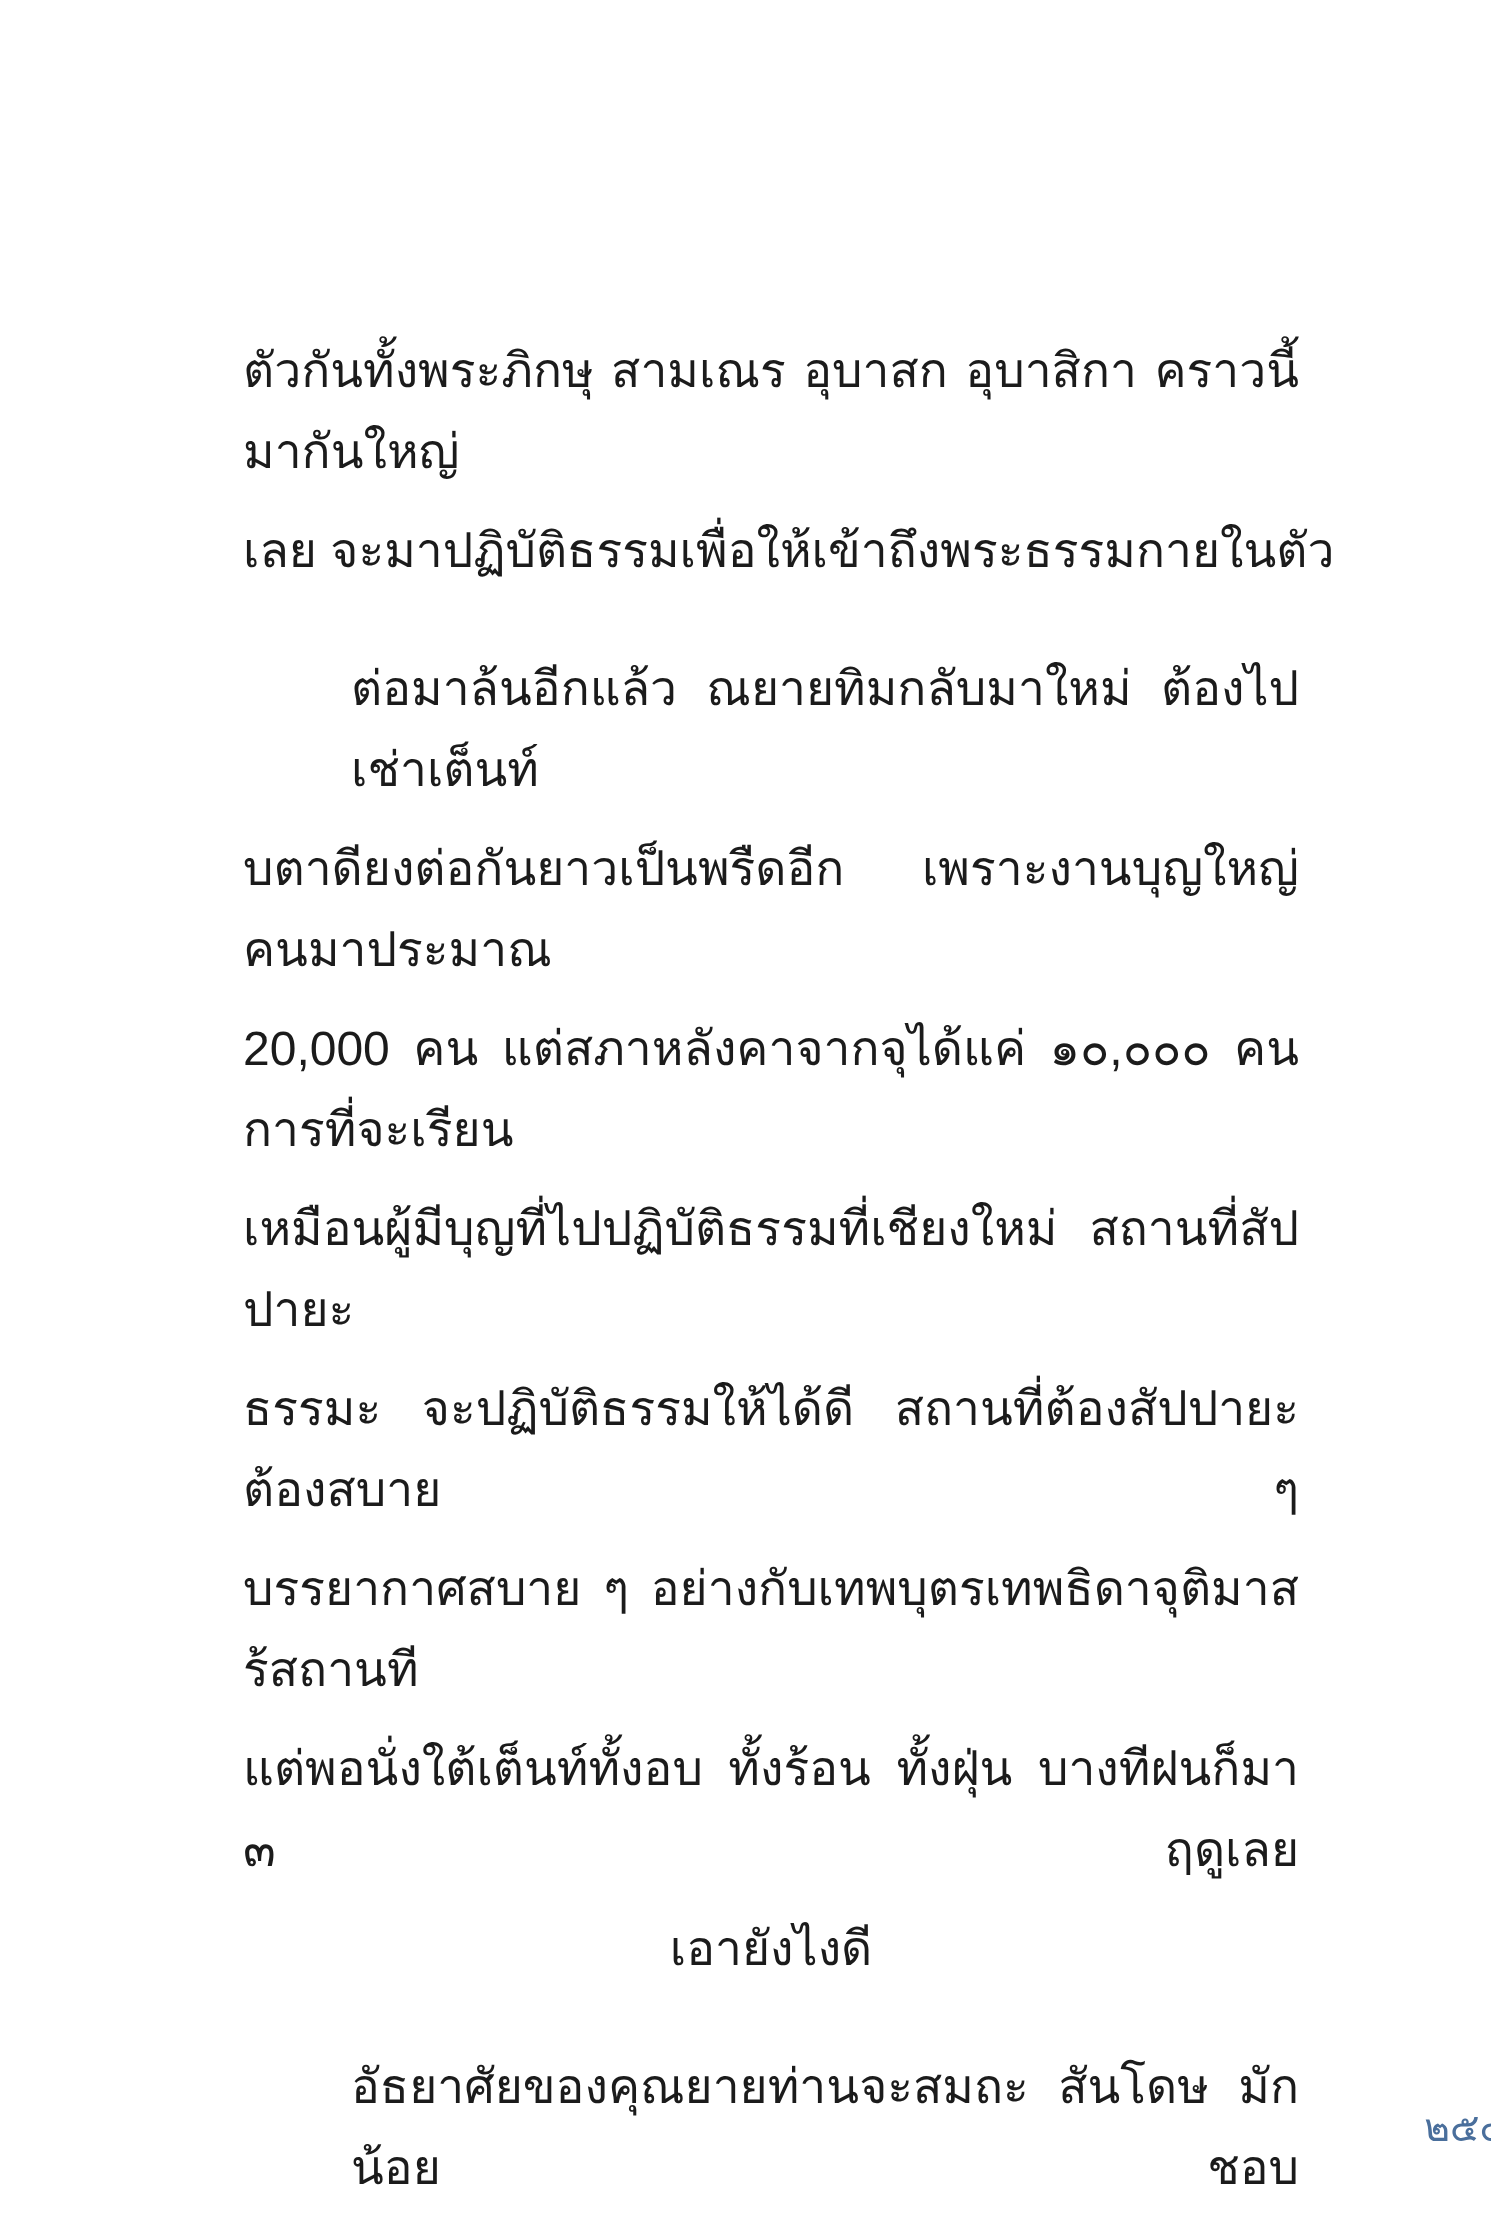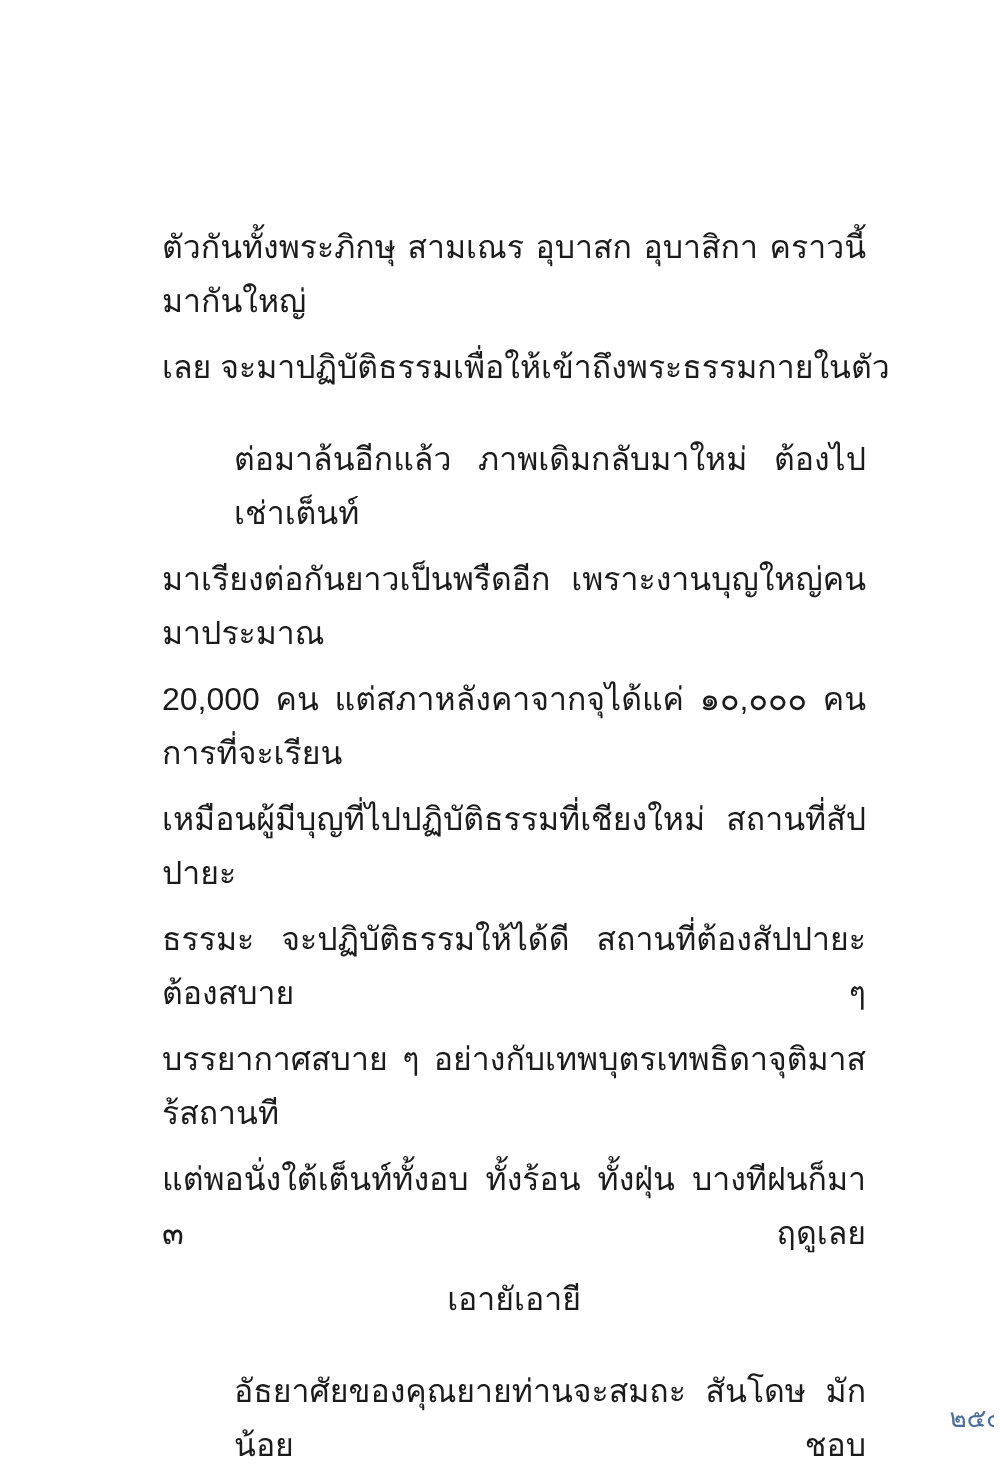--- a/index.html
+++ b/index.html
@@ -77,28 +77,28 @@
 <div class="page">
 
   <div class="body-text">
 
     <div class="para">
       <div class="line fill">ตัวกันทั้งพระภิกษุ สามเณร อุบาสก อุบาสิกา คราวนี้มากันใหญ่</div>
       <div class="line">เลย จะมาปฏิบัติธรรมเพื่อให้เข้าถึงพระธรรมกายในตัว</div>
     </div>
 
     <div class="para">
-      <div class="line fill indent">ต่อมาล้นอีกแล้ว ภาพเดิมกลับมาใหม่ ต้องไปเช่าเต็นท์</div>
-      <div class="line fill">มาเรียงต่อกันยาวเป็นพรืดอีก เพราะงานบุญใหญ่คนมาประมาณ</div>
+      <div class="line fill indent">ต่อมาล้นอีกแล้ว ณยายทิมกลับมาใหม่ ต้องไปเช่าเต็นท์</div>
+      <div class="line fill">บตาดียงต่อกันยาวเป็นพรืดอีก เพราะงานบุญใหญ่คนมาประมาณ</div>
       <div class="line fill">20,000 คน แต่สภาหลังคาจากจุได้แค่ ๑๐,๐๐๐ คน การที่จะเรียน</div>
       <div class="line fill">เหมือนผู้มีบุญที่ไปปฏิบัติธรรมที่เชียงใหม่ สถานที่สัปปายะ</div>
       <div class="line fill">ธรรมะ จะปฏิบัติธรรมให้ได้ดี สถานที่ต้องสัปปายะ ต้องสบาย ๆ</div>
       <div class="line fill">บรรยากาศสบาย ๆ อย่างกับเทพบุตรเทพธิดาจุติมาสร้สถานที</div>
       <div class="line fill">แต่พอนั่งใต้เต็นท์ทั้งอบ ทั้งร้อน ทั้งฝุ่น บางทีฝนก็มา ๓ ฤดูเลย</div>
-      <div class="line">เอายัเอายี</div>
+      <div class="line">เอายังไงดี</div>
     </div>
 
     <div class="para">
       <div class="line fill indent">อัธยาศัยของคุณยายท่านจะสมถะ สันโดษ มักน้อย ชอบ</div>
       <div class="line fill">หลับตาดีกว่า” แต่พอเห็นครูไม่ใหญ่จะสงเคราะห์ญาติโยม ท่าน</div>
 
     </div>
 
   </div>
 

